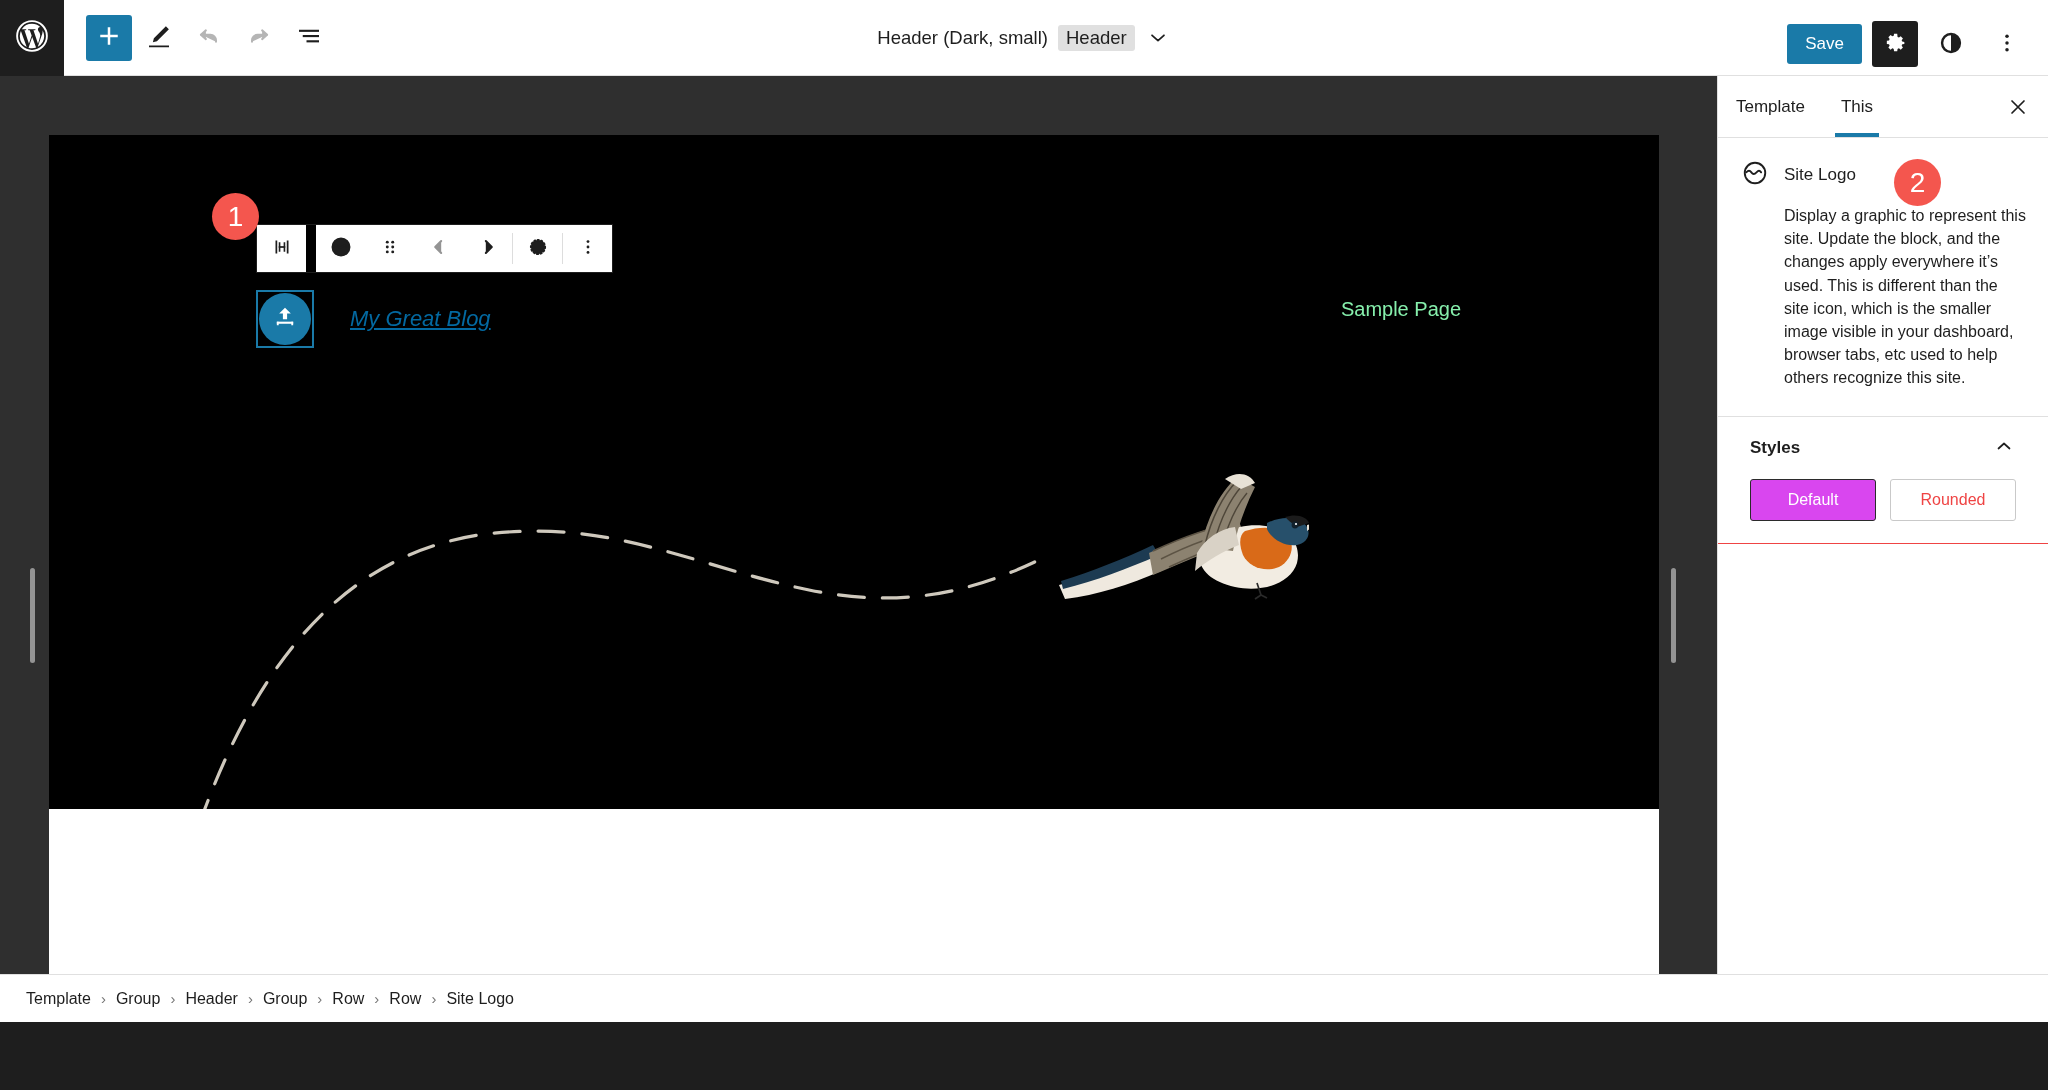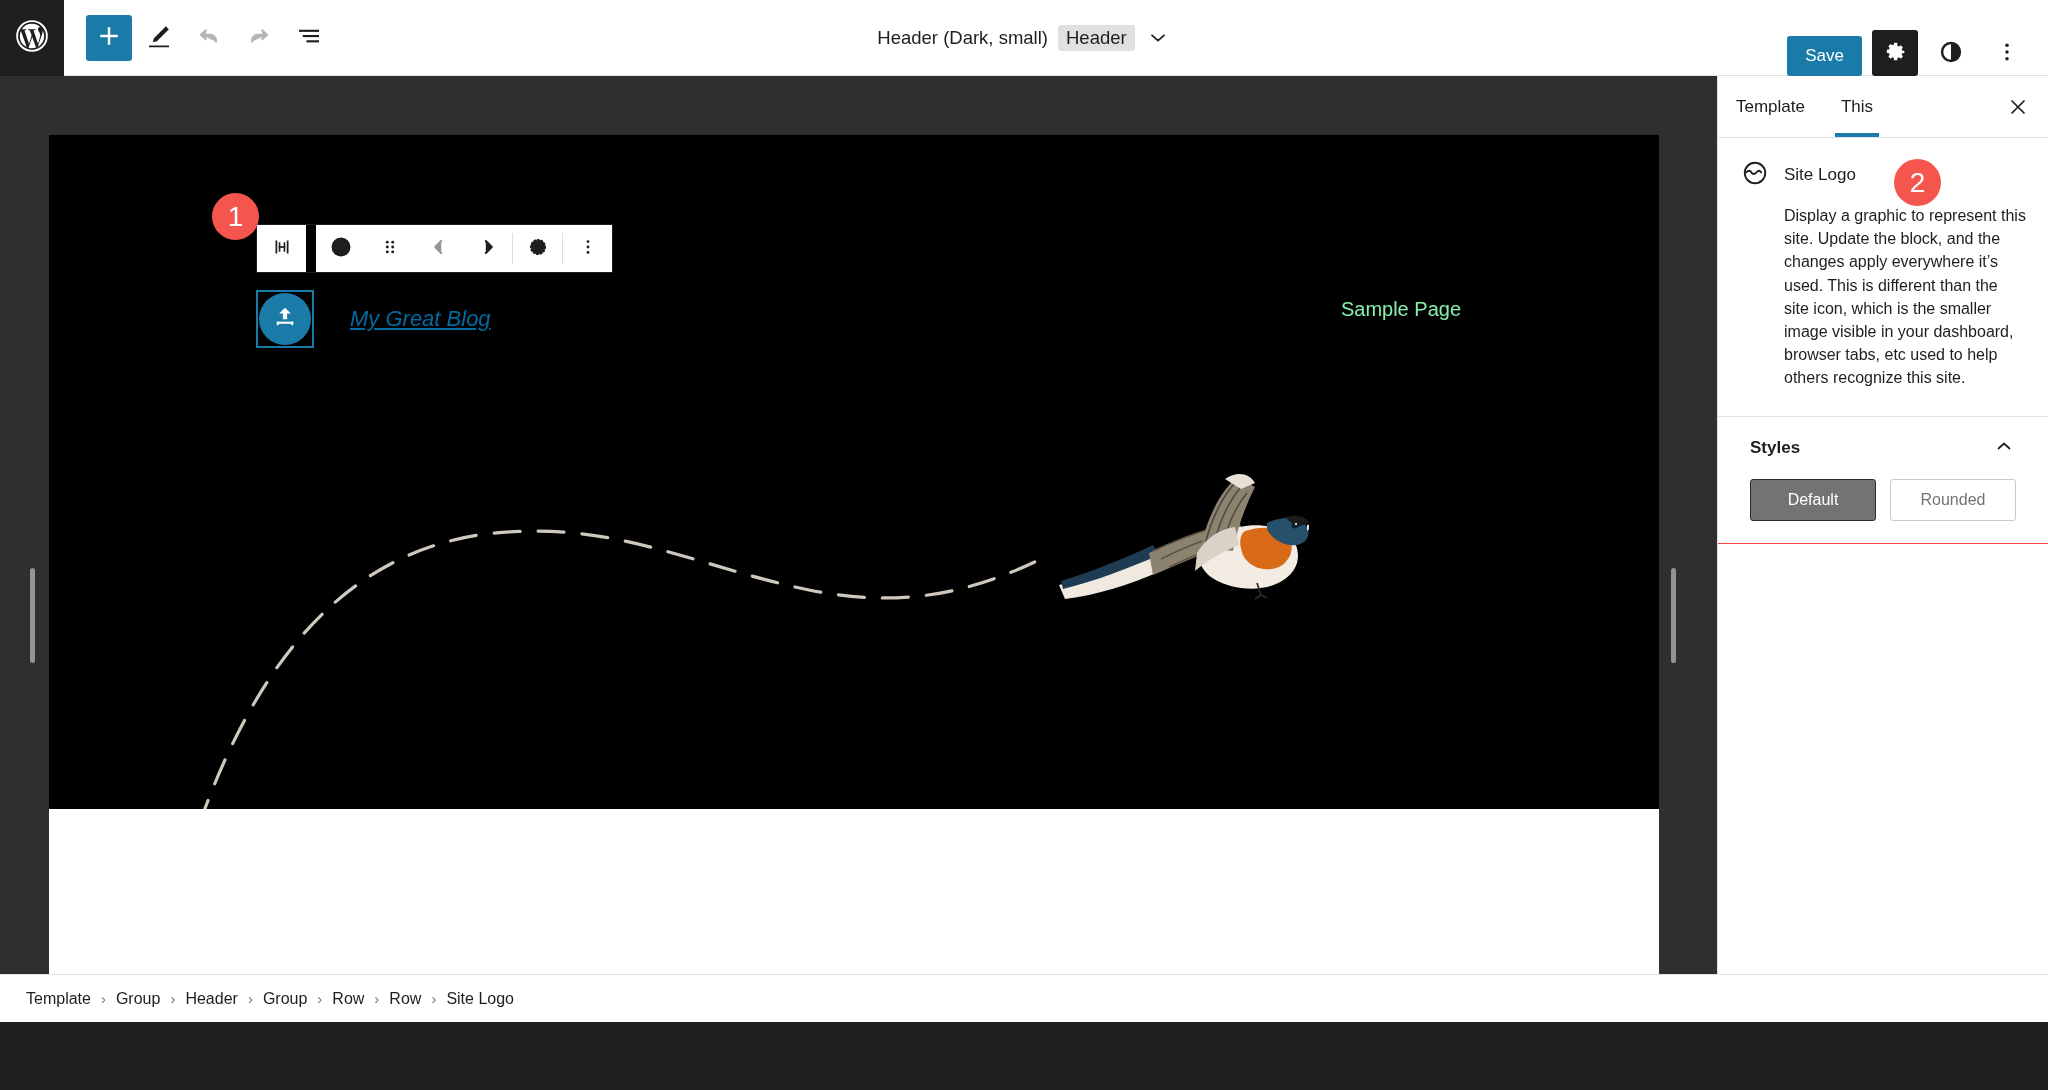--- a/index.html
+++ b/index.html
@@ -47,22 +47,22 @@
   .doc-title { font-size: 18.5px; color: #1e1e1e; }
   .doc-badge {
     font-size: 18.5px; color: #1e1e1e;
     background: #e0e0e0; border-radius: 3px;
     padding: 2px 8px;
   }
   .chev-down { width: 26px; height: 26px; }
   .chev-down svg { width: 26px; height: 26px; fill: none; stroke: #1e1e1e; stroke-width: 1.6; }
 
   .tb-right {
-    position: absolute; right: 18px; top: 0; height: 76px;
-    display: flex; align-items: flex-end; gap: 10px; padding-left: 43px;
+    position: absolute; right: 18px; top: 6px; height: 76px;
+    display: flex; align-items: center; gap: 10px; padding-left: 43px;
   }
   .save-btn {
     background: #1a7aa8; color: #fff;
     font-size: 17px; font-family: "Liberation Sans", sans-serif;
     border: none; border-radius: 3px;
     padding: 0 18px; height: 40px; cursor: pointer;
   }
   .icon-sq {
     width: 46px; height: 46px; border-radius: 3px;
     display: flex; align-items: center; justify-content: center;
@@ -222,23 +222,23 @@
   }
   .sb-panel-title { font-size: 17px; font-weight: bold; color: #1e1e1e; }
   .sb-panel-head svg { width: 24px; height: 24px; fill: none; stroke: #1e1e1e; stroke-width: 1.7; }
   .sb-panel-body { padding-bottom: 22px; }
 
   .style-grid { display: grid; grid-template-columns: 1fr 1fr; gap: 14px; }
   .style-btn {
     height: 42px; border-radius: 3px;
     display: flex; align-items: center; justify-content: center;
     font-size: 16px; cursor: pointer;
-    background: #ffffff; color: #737373; border: 1px solid #c9c9c9;
-  }
-  .style-btn.selected { background: #737373; color: #ffffff; border-color: #2b2b2b; }
+    background: #ffffff; color: #ef4444; border: 1px solid #c9c9c9;
+  }
+  .style-btn.selected { background: #d946ef; color: #ffffff; border-color: #2b2b2b; }
 
   
   .footer {
     height: 48px; flex: 0 0 48px;
     background: #ffffff;
     border-top: 1px solid #e0e0e0;
     display: flex; align-items: center;
     padding-left: 18px; gap: 0;
   }
   .crumb {

